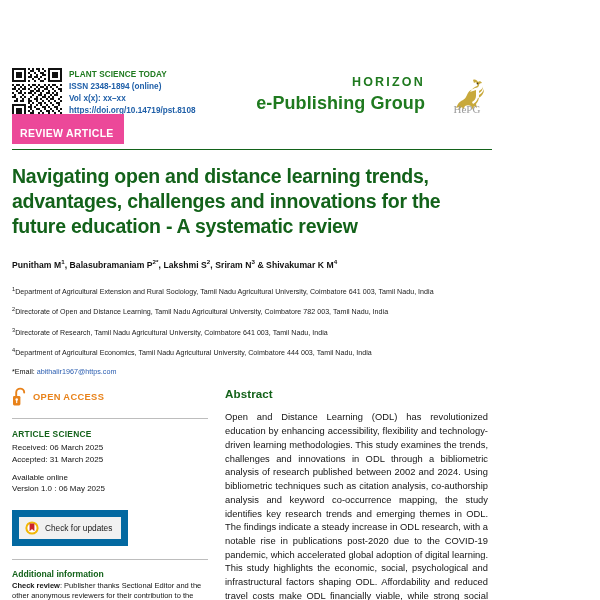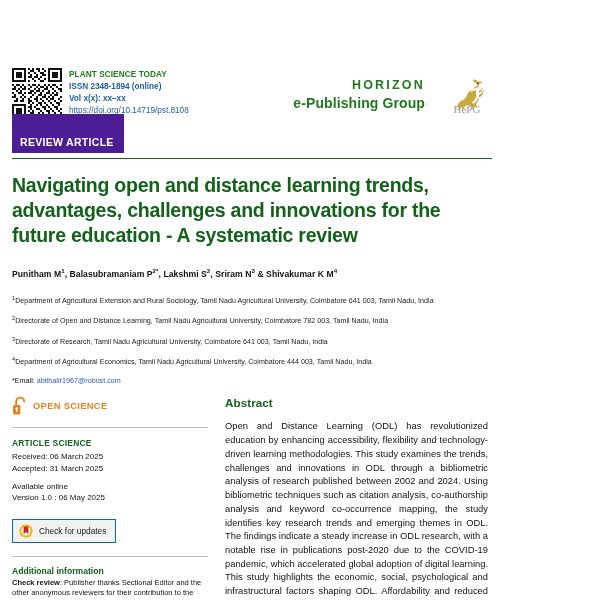--- a/index.html
+++ b/index.html
@@ -62,21 +62,21 @@
 
   .journal-issn, .journal-vol {
     font-size: 8.2px;
     font-weight: bold;
     color: #1f5fa8;
     line-height: 1.45;
   }
 
   .journal-doi {
     font-size: 8.2px;
-    font-weight: normal;
+    font-weight: bold;
     color: #1f5fa8;
     line-height: 1.45;
   }
 
   .masthead-right {
     display: flex;
     align-items: center;
     gap: 21px;
     padding-top: 6px;
     padding-right: 4px;
@@ -88,46 +88,46 @@
 
   .horizon-line1 {
     font-size: 12.5px;
     font-weight: bold;
     color: #1f7a1f;
     letter-spacing: 2.2px;
     line-height: 1.35;
   }
 
   .horizon-line2 {
-    font-size: 14px;
+    font-size: 18px;
     font-weight: bold;
     color: #1f7a1f;
     letter-spacing: 0.1px;
     line-height: 1.35;
   }
 
   .hepg-logo {
     width: 42px;
     height: 42px;
     display: block;
   }
 
   
   .badge-row {
     margin-top: 8px;
   }
 
   .review-badge {
     display: inline-block;
-    background: #4c1d95;
+    background: #ec4899;
     color: #ffffff;
     font-size: 10.5px;
     font-weight: bold;
     letter-spacing: 0.3px;
-    padding: 22px 10px 5px 8px;
+    padding: 13px 10px 5px 8px;
   }
 
   .rule {
     border: 0;
     border-top: 1.6px solid #13621a;
     margin-top: 5px;
   }
 
   
   .article-title {
@@ -233,21 +233,21 @@
   }
 
   .history-group { margin-top: 3px; }
   .history-group.spaced { margin-top: 7px; }
 
   
   .crossmark {
     display: inline-flex;
     align-items: center;
     gap: 6px;
-    border: 1px solid #0369a1;
+    border: 7px solid #0369a1;
     background: #f1f1f1;
     padding: 4px 9px 4px 6px;
     margin-top: 15px;
   }
 
   .crossmark-icon { width: 14px; height: 14px; display: block; }
 
   .crossmark-label {
     font-size: 8.3px;
     color: #1a1a1a;
@@ -524,35 +524,35 @@
     <div class="affil">
       <sup>3</sup><span>Directorate of Research, Tamil Nadu Agricultural University, Coimbatore 641 003, Tamil Nadu, India</span>
     </div>
     <div class="affil">
       <sup>4</sup><span>Department of Agricultural Economics, Tamil Nadu Agricultural University, Coimbatore 444 003, Tamil Nadu, India</span>
     </div>
   </div>
 
   <div class="email-line">
     <span>*Email:</span>
-    <a href="#">abithalir1967@robust.com</a>
+    <a href="#">abithalir1967@https.com</a>
   </div>
 
   <div class="columns">
 
     <div class="col-left">
 
       <div class="open-access">
         <svg class="oa-icon" viewBox="0 0 15 20">
           <path d="M4.2 9 L4.2 5.6 C4.2 3.3 6 1.6 8.2 1.6 C10.4 1.6 12.2 3.3 12.2 5.6" fill="none" stroke="#e8821a" stroke-width="1.9" stroke-linecap="round"></path>
           <rect x="1" y="9" width="7.4" height="9.4" rx="1.3" fill="#e8821a"></rect>
           <circle cx="4.7" cy="12.6" r="1.25" fill="#ffffff"></circle>
           <rect x="4.15" y="13" width="1.1" height="3.1" fill="#ffffff"></rect>
         </svg>
-        <span class="oa-label">OPEN SCIENCE</span>
+        <span class="oa-label">OPEN ACCESS</span>
       </div>
 
       <hr class="oa-rule">
 
       <div class="section-head">ARTICLE SCIENCE</div>
       <div class="history-group">
         <div class="history-line">Received: 06 March 2025</div>
         <div class="history-line">Accepted: 31 March 2025</div>
       </div>
       <div class="history-group spaced">

